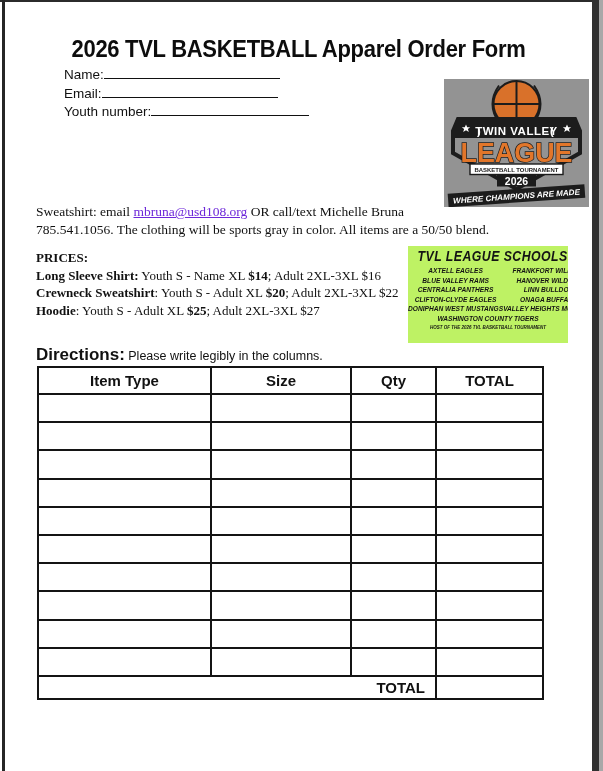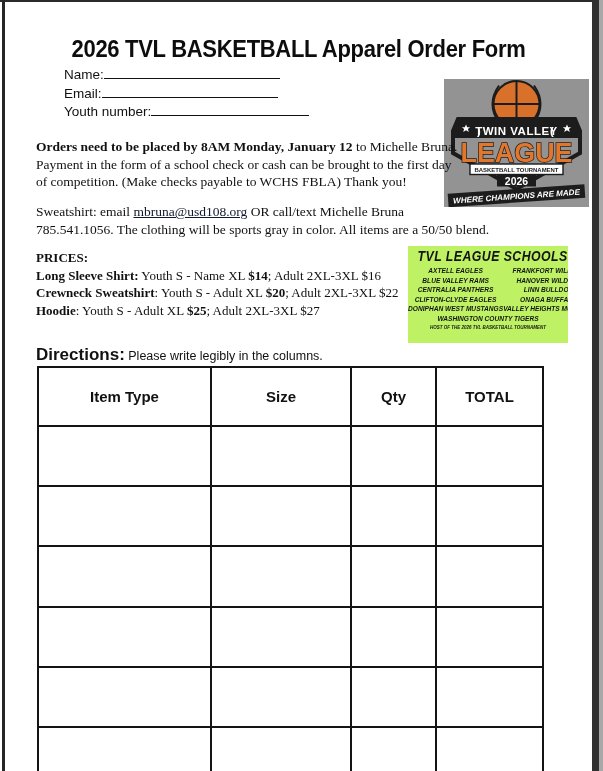--- a/index.html
+++ b/index.html
@@ -22,21 +22,21 @@
   .field-row:nth-child(1) .underline { width:176px; }
   .field-row:nth-child(2) .underline { width:176px; }
   .field-row:nth-child(3) .underline { width:158px; }
 
   .logo { position:absolute; left:444px; top:79px; width:145px; height:128px; }
 
   .orders { position:absolute; left:36px; top:138px; width:424px; margin:0;
             font-family:"Liberation Serif", serif; font-size:13.5px; line-height:17.5px; }
   .questions { position:absolute; left:36px; top:203px; width:540px; margin:0;
                font-family:"Liberation Serif", serif; font-size:13.5px; line-height:17.5px; }
-  .email-link { color:#0f172a; text-decoration:underline; cursor:pointer; }
+  .email-link { color:#6d28d9; text-decoration:underline; cursor:pointer; }
   .q-line2 { display:block; }
 
   .prices { position:absolute; left:36px; top:249px;
             font-family:"Liberation Serif", serif; font-size:13px; line-height:17.6px; }
   .prices-heading { font-weight:bold; }
   .price-line { white-space:nowrap; }
 
   .schools { position:absolute; left:408px; top:246px; width:160px; height:97px;
              background:#bef264; color:#141414; text-align:center; overflow:hidden; }
   .schools-title { font-size:14px; font-weight:bold; font-style:italic; margin-top:2px;
@@ -46,21 +46,21 @@
   .school-item, .schools-center { font-size:6.6px; font-weight:bold; font-style:italic;
                   line-height:9.6px; white-space:nowrap; }
   .schools-footnote { font-size:5px; font-weight:bold; font-style:italic; line-height:7px;
                       transform:scale(0.9); }
 
   .directions { position:absolute; left:36px; top:345px; font-size:12.5px; }
   .directions b { font-size:17px; }
 
   table.order-table { position:absolute; left:37px; top:366px; width:505px;
                       border-collapse:collapse; table-layout:fixed; }
-  .order-table th, .order-table td { border:2px solid #141414; padding:16px; }
+  .order-table th, .order-table td { border:2px solid #141414; padding:0; }
   .order-table thead th { height:25px; font-size:15px; font-weight:bold; text-align:center; }
   .order-table tbody td { height:26.2px; }
   .order-table .total-row td { height:21px; }
   .total-label { text-align:right; font-weight:bold; font-size:15px; padding-right:10px !important; }
 </style>
 </head>
 <body>
 
 <div class="page">
 
@@ -105,21 +105,20 @@
     <rect x="26" y="85" width="93" height="10.5" fill="#ffffff" stroke="#1c1c1c" stroke-width="1.4"></rect>
     <text x="72.5" y="93" text-anchor="middle" font-size="6.2" font-weight="bold" fill="#1c1c1c" textLength="84" lengthAdjust="spacingAndGlyphs">BASKETBALL TOURNAMENT</text>
     <rect x="53" y="95.5" width="39" height="12" fill="#1c1c1c"></rect>
     <text x="72.5" y="105.5" text-anchor="middle" font-size="10.5" font-weight="bold" fill="#ffffff">2026</text>
     <g transform="rotate(-4 72.5 117)">
       <rect x="4" y="110" width="137" height="13.5" fill="#1c1c1c"></rect>
       <text x="72.5" y="120" text-anchor="middle" font-size="8" font-weight="bold" font-style="italic" fill="#ffffff" textLength="127" lengthAdjust="spacingAndGlyphs">WHERE CHAMPIONS ARE MADE</text>
     </g>
   </svg>
 
-  <p class="orders"><b>Orders need to be placed by 8AM Monday, January 12</b><span> to Michelle Bruna. Payment in the form of a school check or cash can be brought to the first day of competition. (Make checks payable to WCHS FBLA) Thank you!</span></p>
 
   <p class="questions"><span>Sweatshirt: email </span><a class="email-link">mbruna@usd108.org</a><span> OR call/text Michelle Bruna</span><span class="q-line2">785.541.1056. The clothing will be sports gray in color. All items are a 50/50 blend.</span></p>
 
   <div class="prices">
     <div class="prices-heading">PRICES:</div>
     <div>
         <div class="price-line"><b>Long Sleeve Shirt:</b><span> Youth S - Name XL </span><b>$14</b><span>; Adult 2XL-3XL $16</span></div>
         <div class="price-line"><b>Crewneck Sweatshirt</b><span>: Youth S - Adult XL </span><b>$20</b><span>; Adult 2XL-3XL $22</span></div>
         <div class="price-line"><b>Hoodie</b><span>: Youth S - Adult XL </span><b>$25</b><span>; Adult 2XL-3XL $27</span></div>
       </div>

